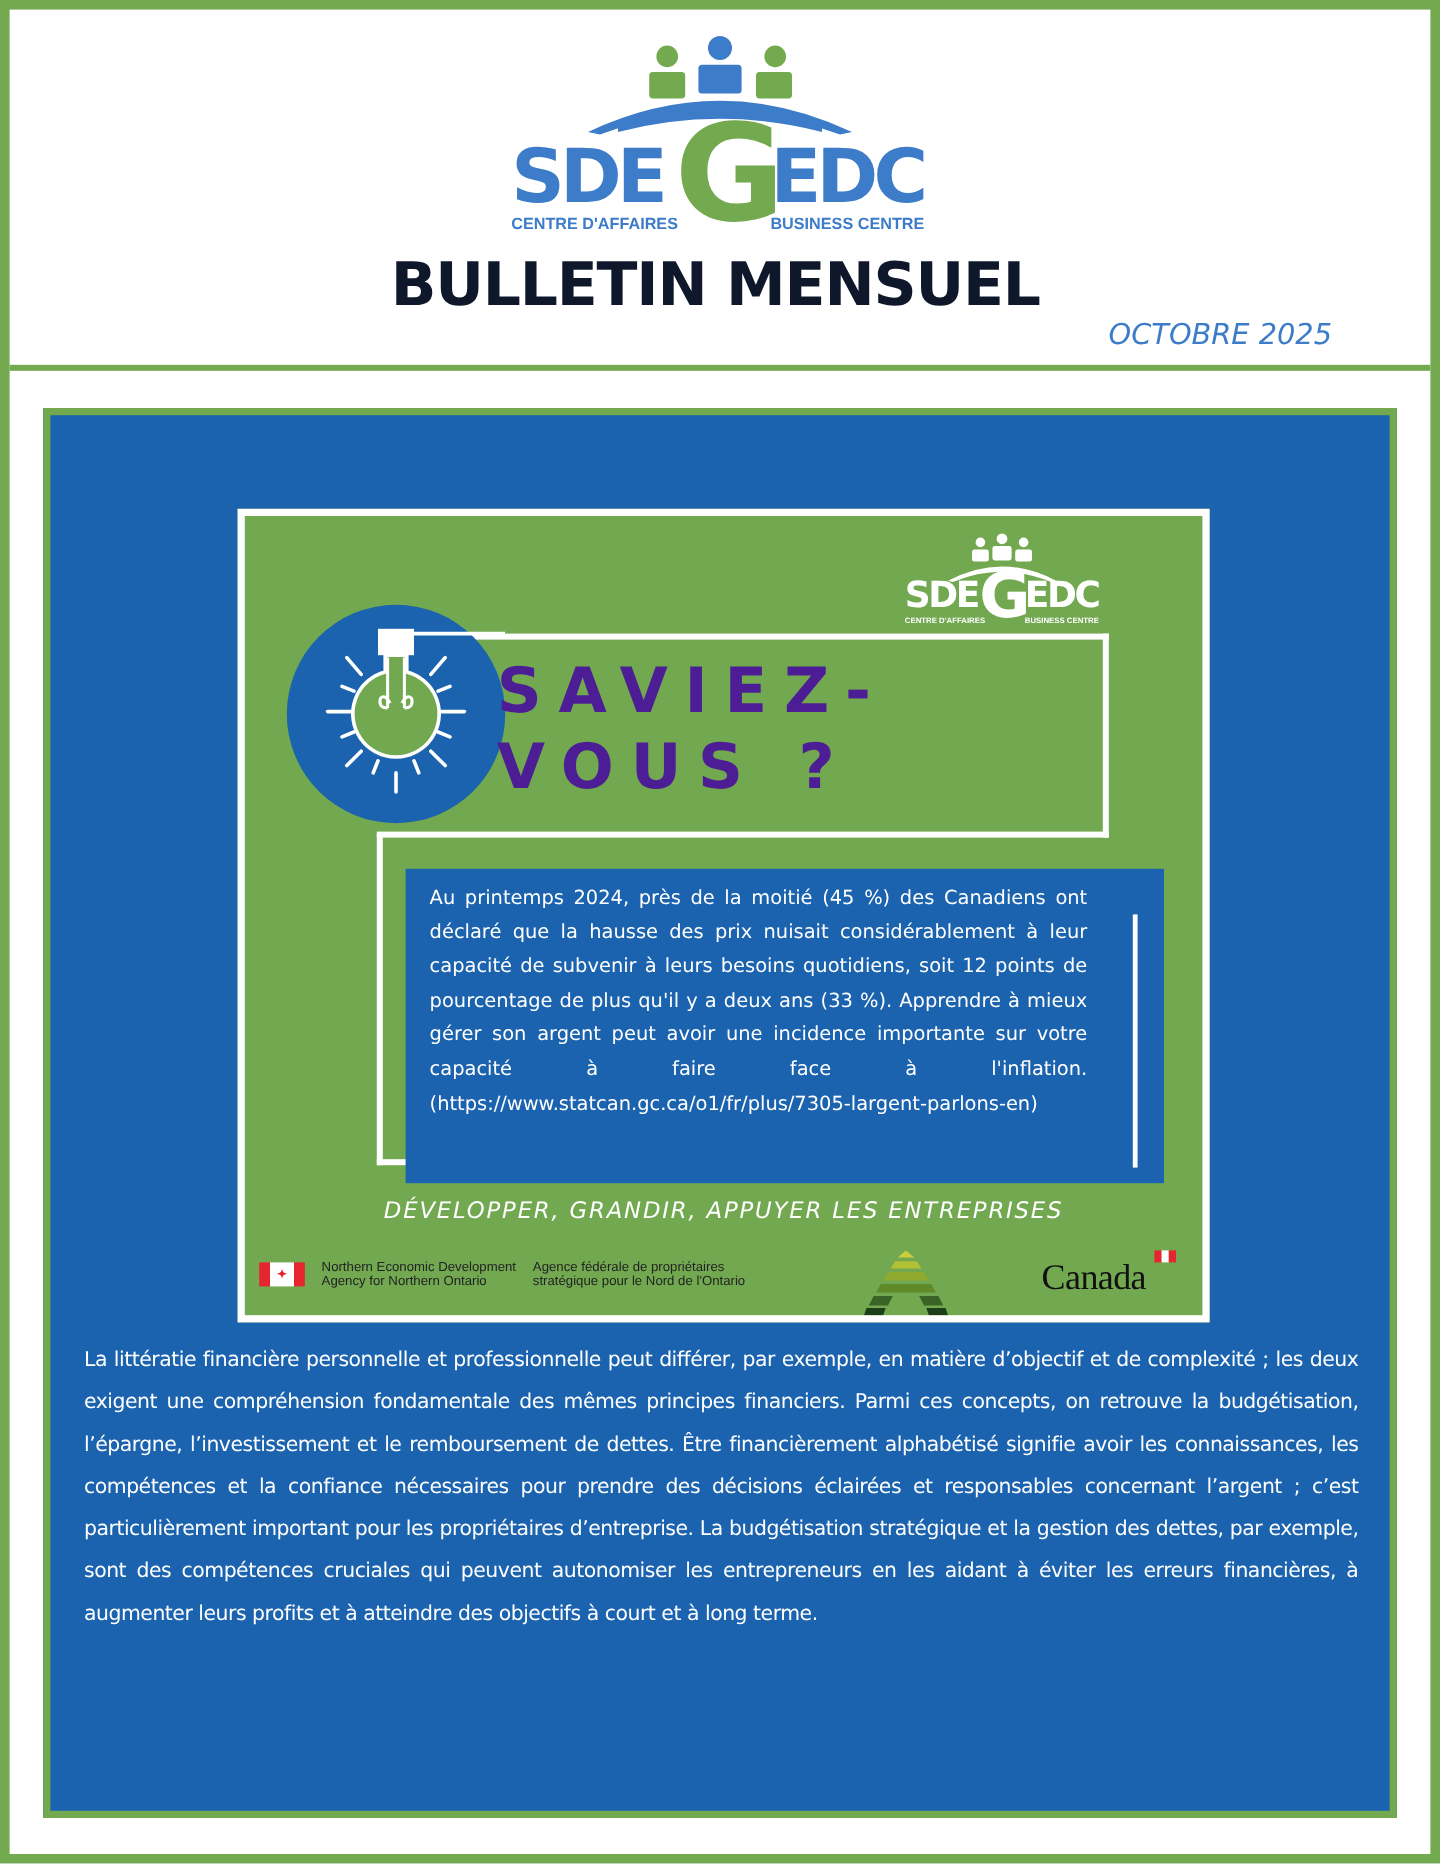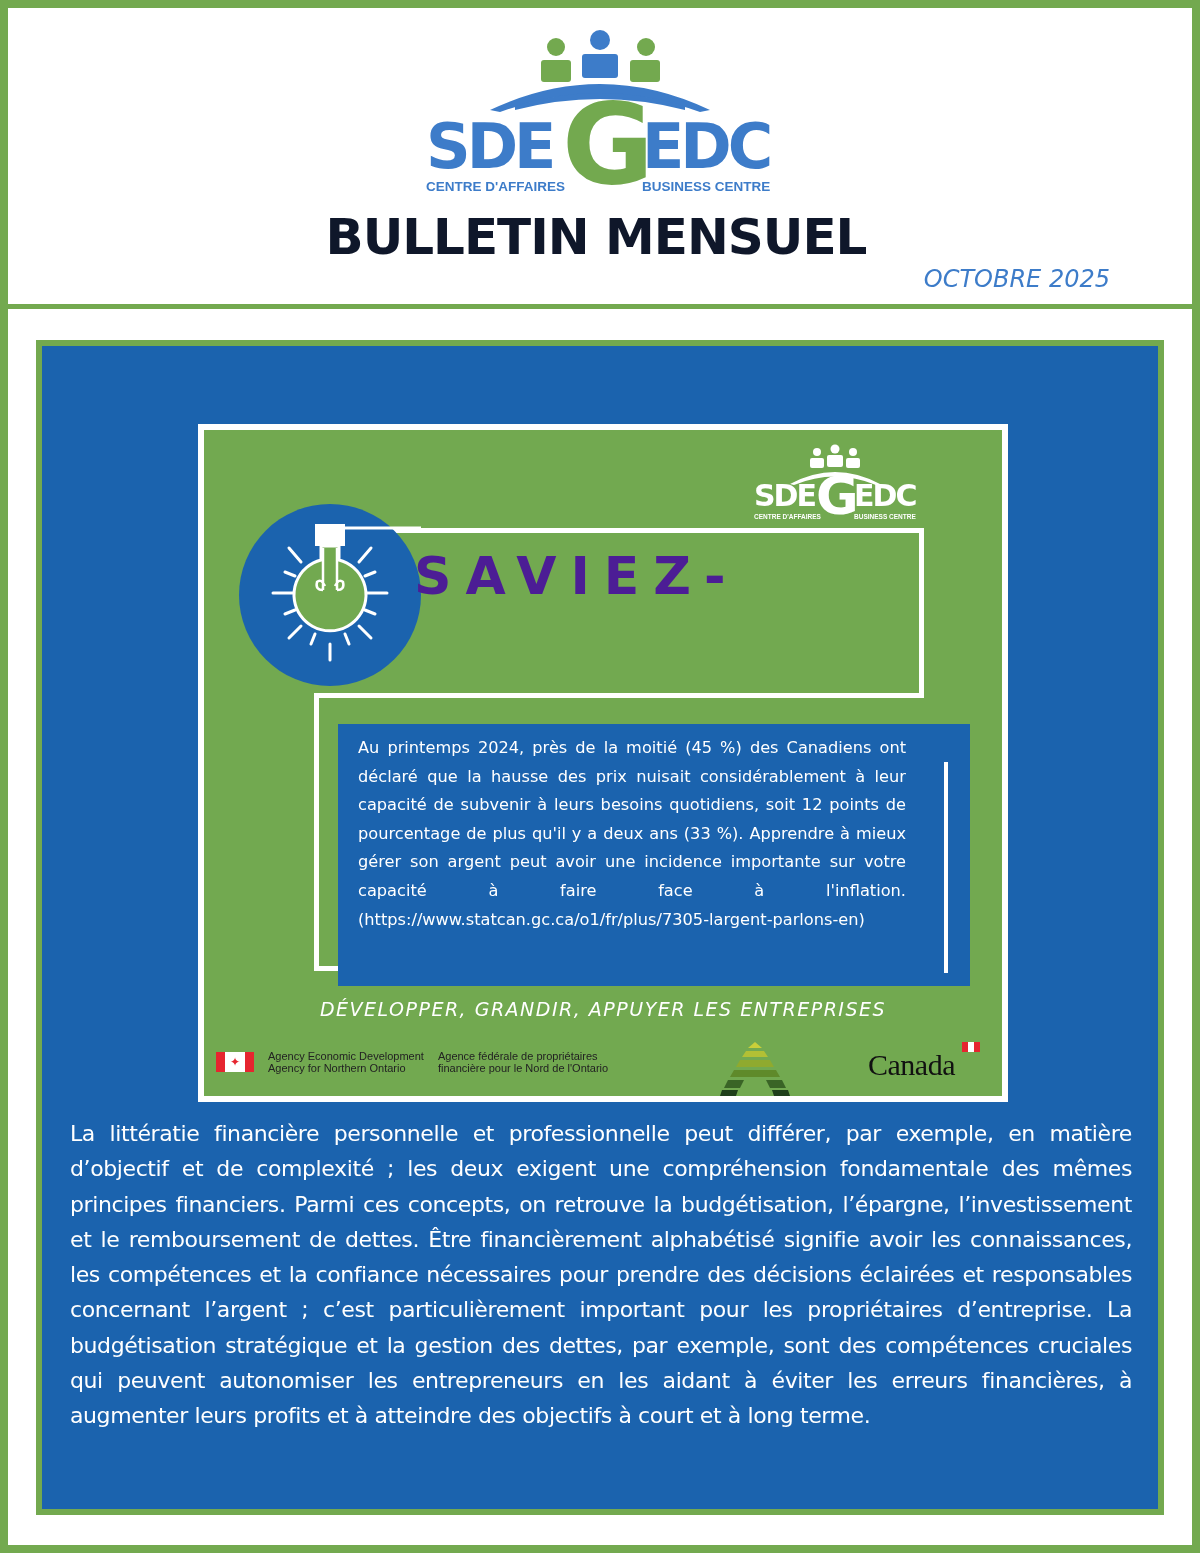--- a/index.html
+++ b/index.html
@@ -103,21 +103,21 @@
       position: absolute; left: 664px; top: 618px;
       font-family: "Liberation Serif", serif; font-size: 30px; color: #111111; letter-spacing: -0.5px; text-align: right;
     }
     .canada-flag {
       position: absolute; left: 758px; top: 612px; width: 18px; height: 10px; display: flex;
     }
     .canada-flag span { flex: 1; }
 
     .body-text {
       position: absolute; left: 28px; top: 770px; width: 1062px;
-      font-family: "DejaVu Sans", sans-serif; font-size: 22px; line-height: 35.3px;
+      font-family: "DejaVu Sans", sans-serif; font-size: 17px; line-height: 35.3px;
       color: #ffffff; text-align: justify; letter-spacing: -0.4px;
     }
   </style>
 </head>
 <body>
 
 <div class="outer-frame"></div>
 
 <div class="logo">
   <svg viewBox="0 0 360 170" xmlns="http://www.w3.org/2000/svg">
@@ -191,43 +191,44 @@
           <line x1="110" y1="140" x2="106" y2="130"></line>
           <line x1="91" y1="140" x2="91" y2="156"></line>
         </g>
 
         <line x1="106" y1="24" x2="182" y2="24" stroke="#fff" stroke-width="3"></line>
       </svg>
     </div>
 
     <div class="saviez-text">
       <div>SAVIEZ-</div>
+      <div>VOUS ?</div>
     </div>
 
     <div class="fact-frame"></div>
     <div class="fact-box">
       <div class="fact-rightline"></div>
       <p class="fact-text">Au printemps 2024, près de la moitié (45 %) des Canadiens ont déclaré que la hausse des prix nuisait considérablement à leur capacité de subvenir à leurs besoins quotidiens, soit 12 points de pourcentage de plus qu'il y a deux ans (33 %). Apprendre à mieux gérer son argent peut avoir une incidence importante sur votre capacité à faire face à l'inflation. (https://www.statcan.gc.ca/o1/fr/plus/7305-largent-parlons-en)</p>
     </div>
 
     <div class="tagline">DÉVELOPPER, GRANDIR, APPUYER LES ENTREPRISES</div>
 
     <div class="fedev">
       <div class="flag">
         <div class="red"></div>
           <div class="white">✦</div>
           <div class="red"></div>
       </div>
       <div class="fedev-text">
-        <div>Agency Economic Development</div>
+        <div>Northern Economic Development</div>
         <div>Agency for Northern Ontario</div>
       </div>
       <div class="fedev-text">
         <div>Agence fédérale de propriétaires</div>
-        <div>financière pour le Nord de l'Ontario</div>
+        <div>stratégique pour le Nord de l'Ontario</div>
       </div>
     </div>
 
     <div class="tree-logo">
       <svg viewBox="0 0 70 54" xmlns="http://www.w3.org/2000/svg">
         <polygon points="35,0 42,6 28,6" fill="#c9cf3a"></polygon>
         <polygon points="26,9 44,9 48,15 22,15" fill="#b2c035"></polygon>
         <polygon points="20,18 50,18 54,25 16,25" fill="#8faa2f"></polygon>
         <polygon points="14,28 56,28 60,35 10,35" fill="#5f8a2a"></polygon>
         <polygon points="8,38 24,38 20,46 4,46" fill="#3a6426"></polygon>

